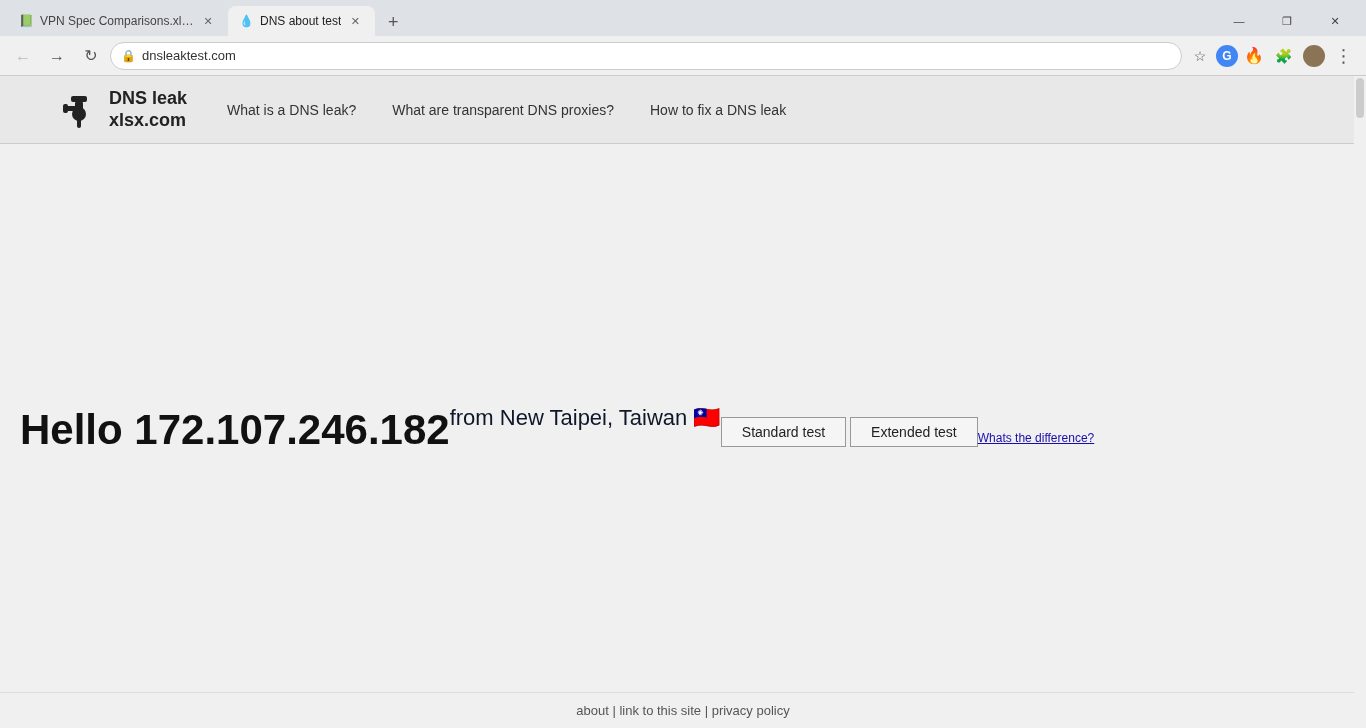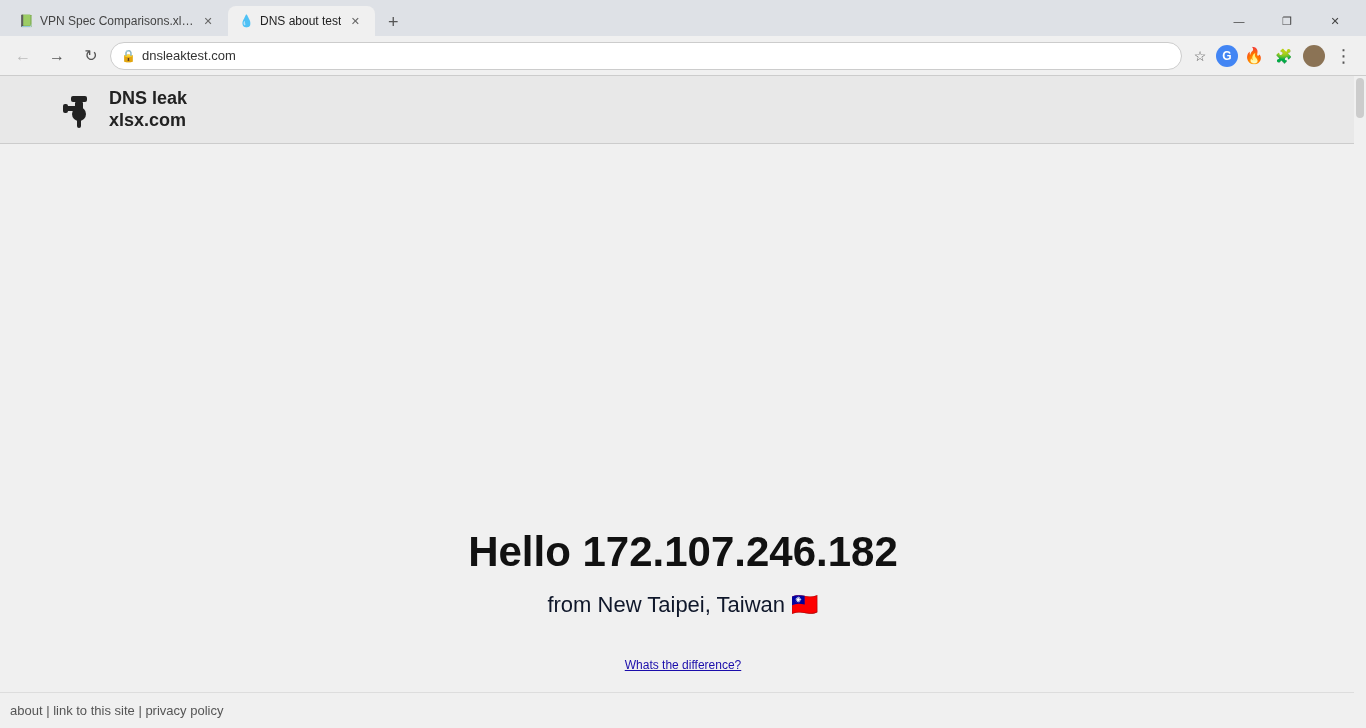--- a/index.html
+++ b/index.html
@@ -151,23 +151,23 @@
       color: #333;
     }
     .nav-link {
       cursor: pointer;
       text-decoration: none;
       color: #333;
     }
 
     .main-content {
       display: flex;
-      flex-direction: column;
-      align-items: center;
-      justify-content: flex-end;
+      flex-direction: row;
+      align-items: center;
+      justify-content: flex-start;
       flex: 1;
       padding: 60px 20px 20px;
     }
     .hello-text {
       font-size: 42px;
       font-weight: bold;
       color: #111;
       margin-bottom: 16px;
     }
     .location-text {
@@ -203,20 +203,21 @@
     .site-body {
       flex: 1;
       background: #f0f0f0;
       display: flex;
       flex-direction: column;
     }
     .site-footer {
       background: #f0f0f0;
       border-top: 1px solid #ddd;
       padding: 10px;
+      text-align: center;
       font-size: 13px;
       color: #555;
     }
 
     
     .scrollbar-track {
       position: absolute;
       right: 0;
       top: 76px;
       width: 12px;
@@ -303,25 +304,34 @@
           <ellipse cx="22" cy="26" rx="7" ry="7" fill="#222"></ellipse>
           <rect x="20" y="30" width="4" height="10" rx="2" fill="#222"></rect>
           <rect x="8" y="18" width="14" height="5" rx="2" fill="#222"></rect>
           <rect x="6" y="16" width="5" height="9" rx="2" fill="#222"></rect>
         </svg>
         <div class="logo-text">
           <span>DNS leak</span><br>
           <span>xlsx.com</span>
         </div>
       </div>
+      <nav class="nav-links">
+        <a class="nav-link">What is a DNS leak?</a>
+        <a class="nav-link">What are transparent DNS proxies?</a>
+        <a class="nav-link">How to fix a DNS leak</a>
+      </nav>
     </div>
 
     <div class="main-content">
       <div class="hello-text">Hello 172.107.246.182</div>
       <div class="location-text">from New Taipei, Taiwan 🇹🇼</div>
+      <div class="test-buttons">
+        <button class="test-btn">Standard test</button>
+        <button class="test-btn">Extended test</button>
+      </div>
       <a class="whats-diff">Whats the difference?</a>
     </div>
 
     <div class="site-footer">
       <span>about | link to this site | privacy policy</span>
     </div>
   </div>
 </div>
 
 <div class="scrollbar-track">

